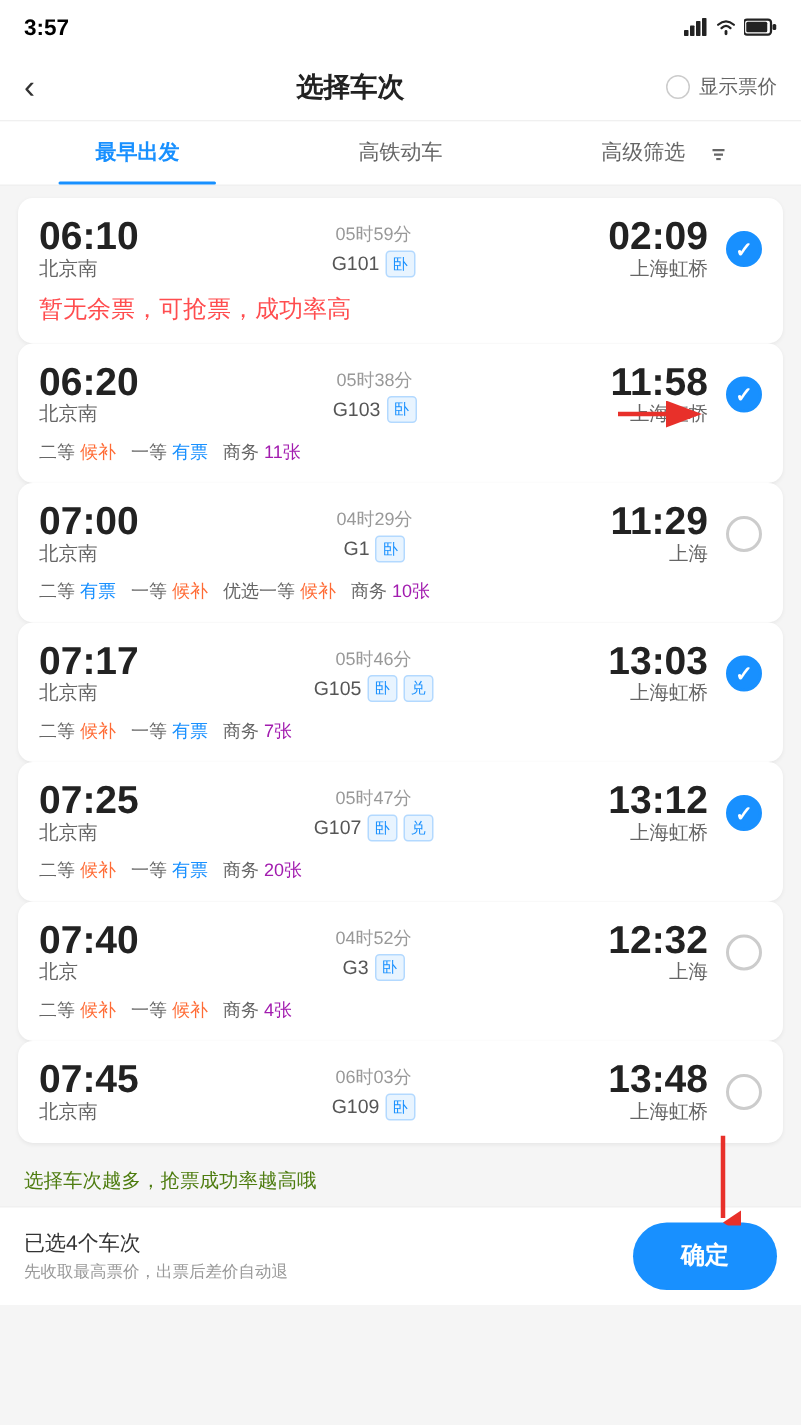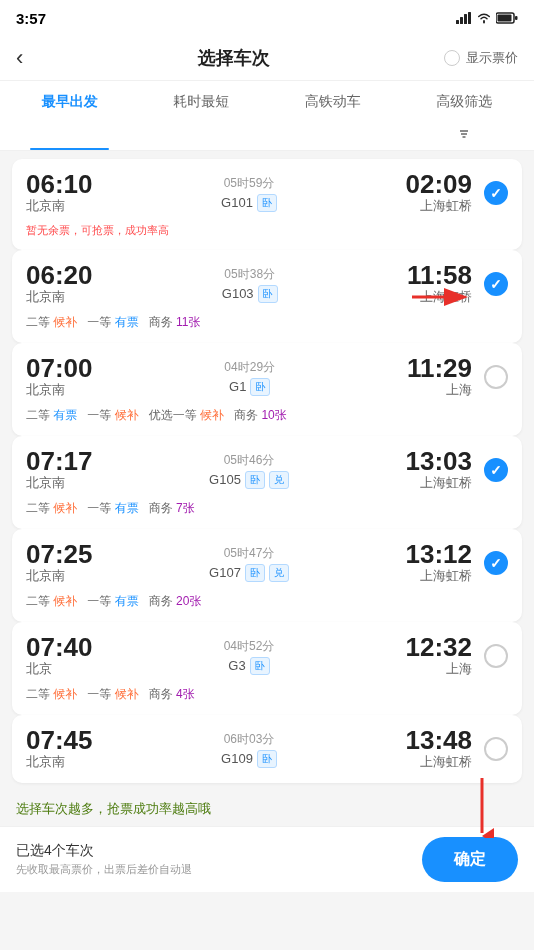--- a/index.html
+++ b/index.html
@@ -94,21 +94,20 @@
       width: 60%;
       height: 2px;
       background: #1890ff;
       border-radius: 1px;
     }
     .filter-tab.has-icon {
       display: flex;
       align-items: center;
       justify-content: center;
       gap: 17px;
-      flex-direction: column;
     }
 
     
     .train-list {
       padding: 8px 12px;
       display: flex;
       flex-direction: column;
       gap: 0;
     }
 
@@ -191,21 +190,21 @@
     .ticket-item span.avail {
       color: #1890ff;
     }
     .ticket-item span.waitlist {
       color: #ff6b35;
     }
     .ticket-item span.count {
       color: #a21caf;
     }
     .no-ticket {
-      font-size: 11px;
+      font-size: 16px;
       color: #ff4d4f;
     }
 
     
     .checkbox-circle {
       width: 24px;
       height: 24px;
       border-radius: 50%;
       border: 2px solid #ccc;
       display: flex;
@@ -303,23 +302,20 @@
     <span class="header-radio"></span>
     <span>显示票价</span>
   </div>
 </div>
 
 <div class="filter-tabs">
   <div class="filter-tab active">
     <span>最早出发</span>
   </div>
   <div class="filter-tab">
-    <span>耗时最短</span>
-  </div>
-  <div class="filter-tab">
     <span>高铁动车</span>
   </div>
   <div class="filter-tab has-icon">
     <span>高级筛选</span>
     <svg width="10" height="10" viewBox="0 0 10 10">
       <line x1="1" y1="3" x2="9" y2="3" stroke="#666" stroke-width="1.5"></line>
       <line x1="2" y1="6" x2="8" y2="6" stroke="#666" stroke-width="1.5"></line>
       <line x1="3.5" y1="9" x2="6.5" y2="9" stroke="#666" stroke-width="1.5"></line>
     </svg>
   </div>

